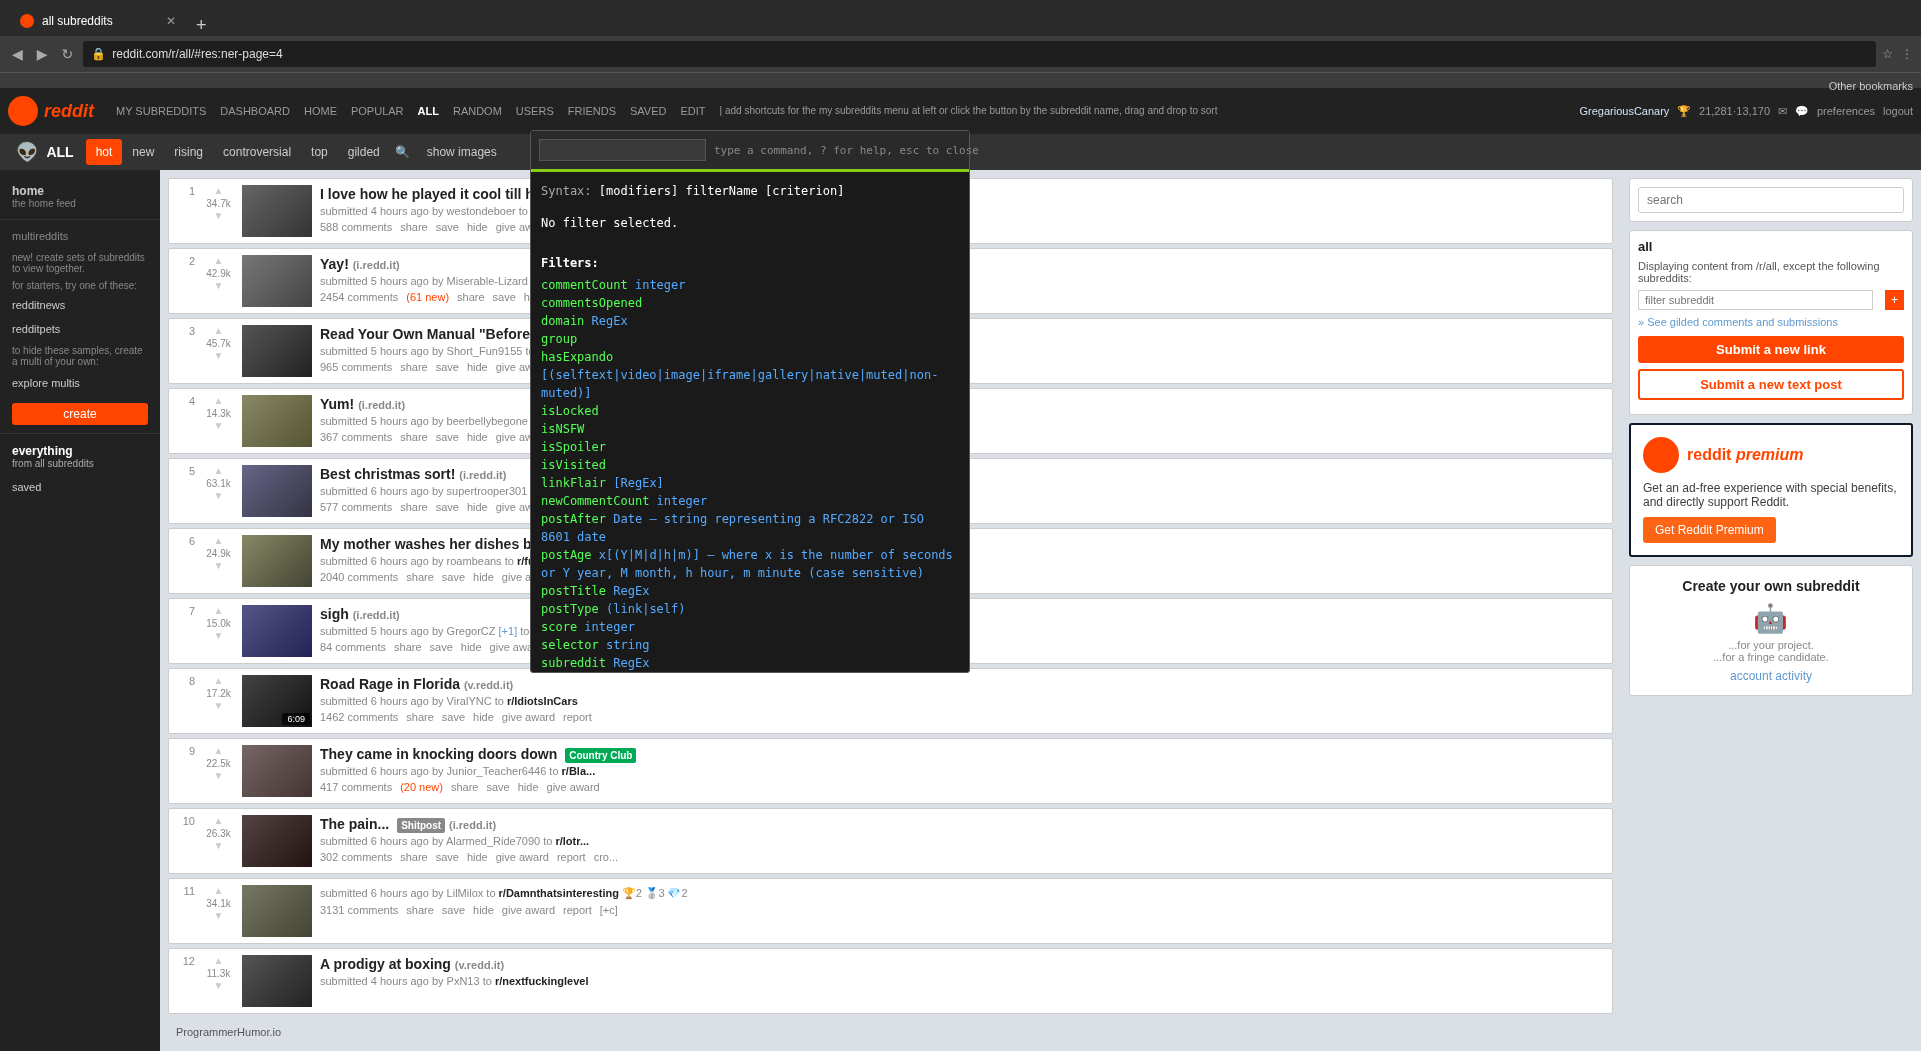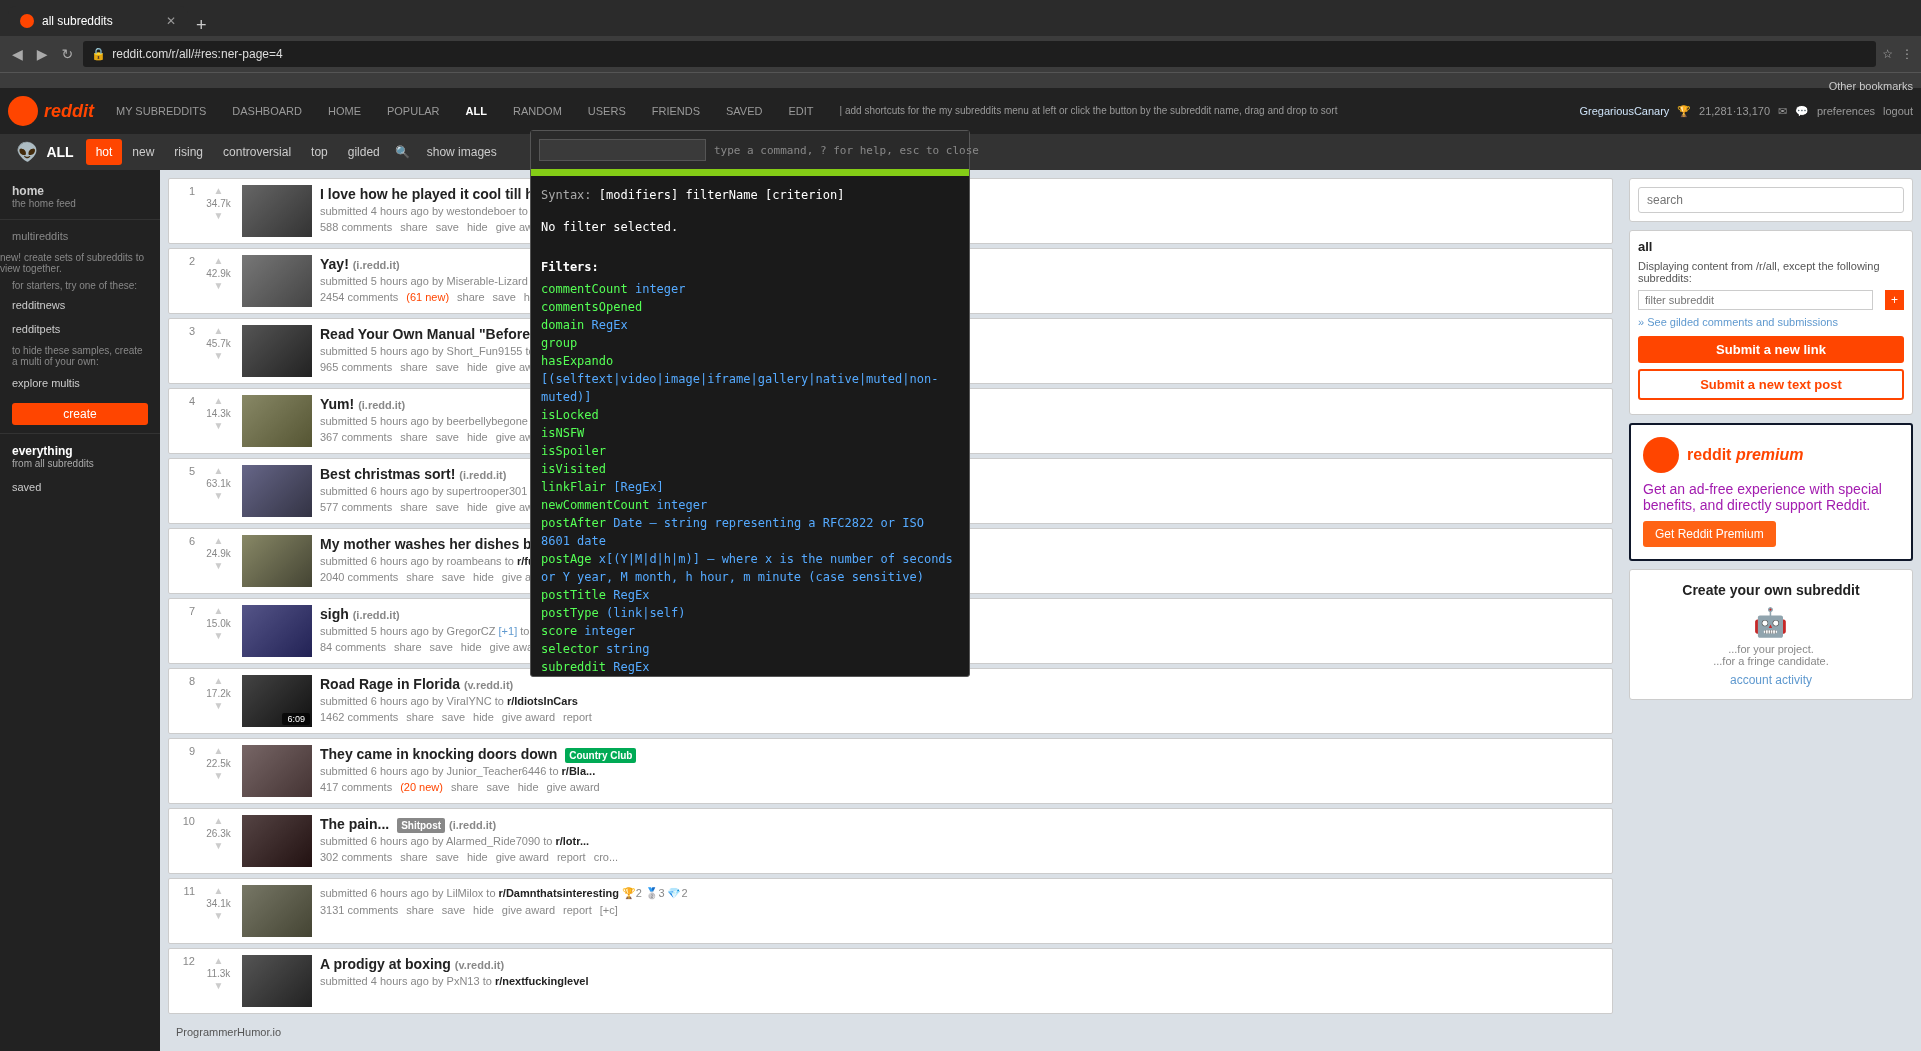--- a/index.html
+++ b/index.html
@@ -76,21 +76,21 @@
       background: #222;
       height: 46px;
       display: flex;
       align-items: center;
       padding: 0 8px;
     }
     .reddit-logo { display: flex; align-items: center; gap: 6px; margin-right: 16px; }
     .reddit-logo-circle { width: 30px; height: 30px; background: #ff4500; border-radius: 50%; }
     .reddit-logo-text { color: #ff4500; font-size: 18px; font-weight: bold; font-style: italic; }
 
-    .header-nav { display: flex; gap: 14px; justify-content: center; }
+    .header-nav { display: flex; gap: 2px; justify-content: center; }
     .header-nav a { color: #9a9a9a; text-decoration: none; font-size: 11px; padding: 4px 6px; }
 
     .header-right { margin-left: auto; display: flex; align-items: center; gap: 8px; color: #9a9a9a; font-size: 11px; }
     .username { color: #cee3f8; }
     .karma { color: #9a9a9a; }
 
     
     .subreddit-nav {
       background: #333;
       height: 36px;
@@ -257,21 +257,21 @@
       border: 2px solid #0f172a;
       border-radius: 3px;
       margin-bottom: 8px;
       padding: 12px;
     }
     .premium-header { display: flex; align-items: center; gap: 8px; margin-bottom: 8px; }
     .premium-icon { width: 36px; height: 36px; background: #ff4500; border-radius: 50%; }
     .premium-title { font-size: 16px; font-weight: bold; }
     .premium-title .reddit { color: #ff4500; }
     .premium-title .premium { color: #ff4500; font-style: italic; }
-    .premium-desc { font-size: 14px; color: #a21caf; margin-bottom: 8px; }
+    .premium-desc { font-size: 12px; color: #404040; margin-bottom: 8px; }
     .get-premium-btn {
       background: #ff6314;
       color: #fff;
       border: none;
       padding: 6px 12px;
       cursor: pointer;
       font-size: 12px;
       border-radius: 3px;
     }
     .create-subreddit-widget {
@@ -299,21 +299,21 @@
       font-family: monospace;
       font-size: 12px;
       color: #ddd;
       padding: 0;
     }
     .command-input-bar {
       background: #2a2a2a;
       padding: 8px;
       display: flex;
       align-items: center;
-      border-bottom: 7px solid #84cc16;
+      border-bottom: 3px solid #84cc16;
     }
     .command-input {
       flex: 1;
       background: #3a3a3a;
       border: 1px solid #555;
       color: #fff;
       padding: 3px 6px;
       font-family: monospace;
       font-size: 12px;
     }
@@ -414,21 +414,21 @@
 
   <div class="sidebar-left">
     <div class="sidebar-item">
       <div style="font-weight:bold;">home</div>
       <div style="font-size:10px;color:#888;">the home feed</div>
     </div>
     <div class="sidebar-divider"></div>
     <div class="sidebar-item">
       <div style="font-size:11px;color:#888;">multireddits</div>
     </div>
-    <div style="padding:4px 0;font-size:10px;color:#888;">new! create sets of subreddits to view together.</div>
+    <div style="padding:4px 12px;font-size:10px;color:#888;">new! create sets of subreddits to view together.</div>
     <div style="padding:2px 12px;font-size:10px;color:#888;">for starters, try one of these:</div>
     <div class="sidebar-item" style="font-size:11px;">redditnews</div>
     <div class="sidebar-item" style="font-size:11px;">redditpets</div>
     <div style="padding:4px 12px;font-size:10px;color:#888;">to hide these samples, create a multi of your own:</div>
     <div class="sidebar-item" style="font-size:11px;">explore multis</div>
     <div class="create-btn">create</div>
     <div class="sidebar-divider"></div>
     <div class="sidebar-item" style="color:#fff;">
       <div style="font-weight:bold;">everything</div>
       <div style="font-size:10px;color:#aaa;">from all subreddits</div>

